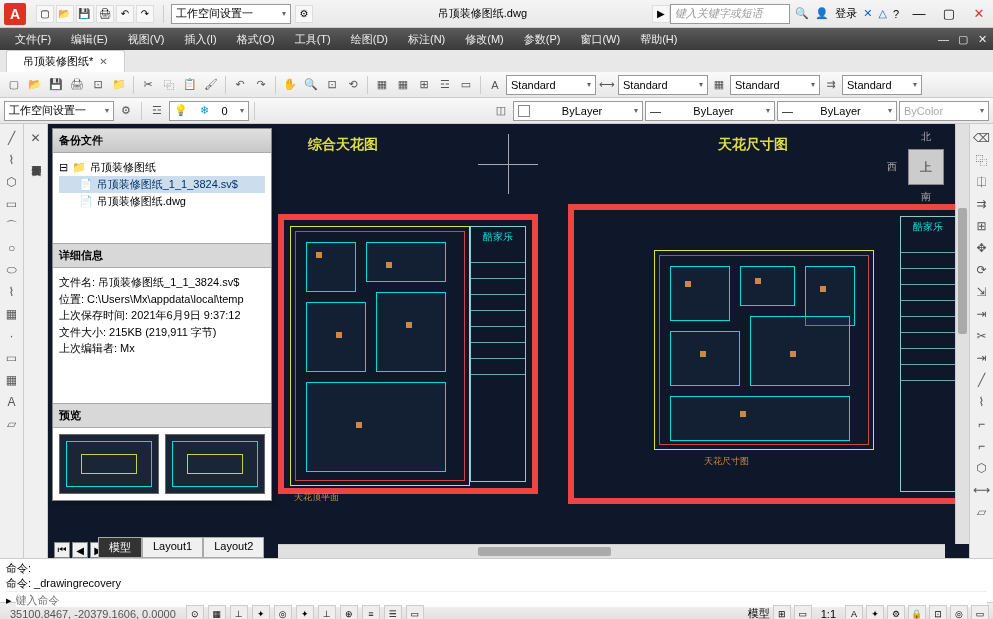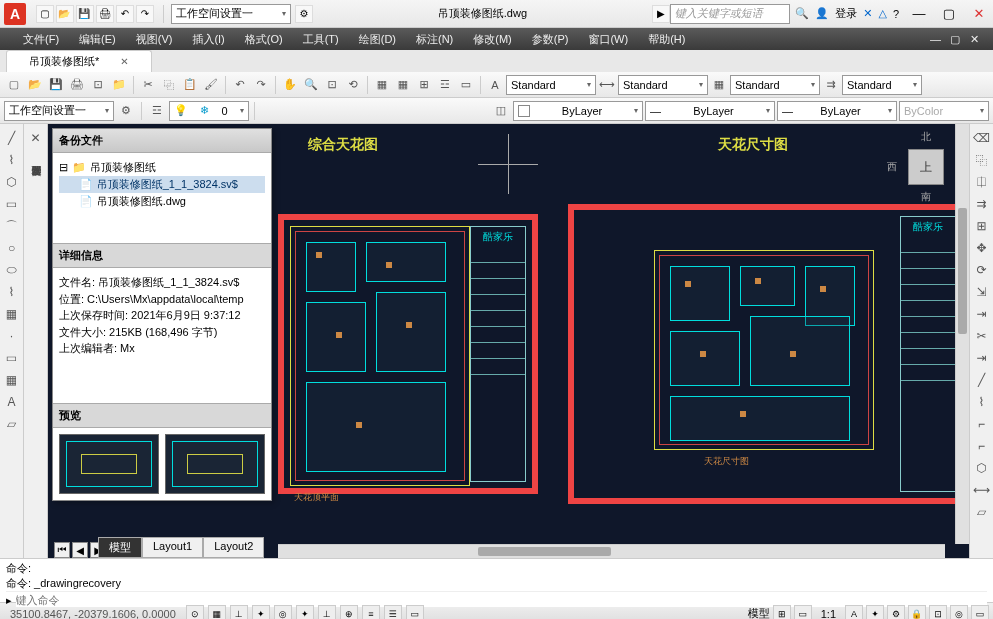--- a/index.html
+++ b/index.html
@@ -8,26 +8,26 @@
 .app-logo{width:22px;height:22px;background:#d32;margin:0 4px;border-radius:2px;display:flex;align-items:center;justify-content:center;color:#fff;font-weight:bold;font-size:14px}
 .qat{display:flex;gap:2px;padding:0 6px}
 .qat-btn{width:18px;height:18px;background:#f8f8f8;border:1px solid #ddd;cursor:pointer;display:flex;align-items:center;justify-content:center;font-size:10px}
 .ws-combo{width:120px;height:20px;border:1px solid #999;background:#fff;padding:0 4px;margin:0 4px;display:flex;align-items:center;justify-content:space-between}
 .title-center{flex:1;text-align:center;padding:0 10px}
 .search-box{width:120px;height:20px;border:1px solid #999;background:#fff;color:#999;padding:0 4px;font-style:italic;display:flex;align-items:center}
 .title-right{display:flex;align-items:center;gap:6px;padding:0 6px}
 .win-controls{display:flex;gap:2px;margin-left:auto}
 .win-btn{width:28px;height:20px;display:flex;align-items:center;justify-content:center;cursor:pointer;font-size:13px}
 .win-btn.close{color:#d33}
-.menubar{height:22px;background:linear-gradient(#5a5a5a,#3a3a3a);display:flex;padding:0 13px;align-items:center}
+.menubar{height:22px;background:linear-gradient(#5a5a5a,#3a3a3a);display:flex;padding:0 5px;align-items:center}
 .menubar span{color:#eee;padding:3px 10px;cursor:pointer;font-size:11px}
 .menu-right{margin-left:auto;display:flex}
 .menu-right span{width:20px;text-align:center;font-size:11px}
 .doctabs{height:22px;background:#e8e8e8;display:flex;align-items:flex-end;padding-left:6px}
-.doctab{background:#fff;border:1px solid #ccc;border-bottom:none;padding:3px 22px;border-radius:3px 3px 0 0;display:flex;align-items:center;gap:21px}
+.doctab{background:#fff;border:1px solid #ccc;border-bottom:none;padding:3px 16px;border-radius:3px 3px 0 0;display:flex;align-items:center;gap:6px}
 .doctab-close{cursor:pointer;font-size:10px;color:#666}
 .toolbar{height:26px;background:linear-gradient(#fafafa,#e8e8e8);border-bottom:1px solid #ccc;display:flex;align-items:center;padding:0 4px;gap:1px}
 .tb-btn{width:20px;height:20px;border:1px solid transparent;cursor:pointer;display:flex;align-items:center;justify-content:center;font-size:11px;color:#555}
 .tb-sep{width:1px;height:18px;background:#ccc;margin:0 3px}
 .tb-combo{height:20px;border:1px solid #999;background:#fff;padding:0 4px;display:flex;align-items:center;justify-content:space-between;gap:4px}
 .toolbar2{height:26px;background:linear-gradient(#fafafa,#e8e8e8);border-bottom:1px solid #ccc;display:flex;align-items:center;padding:0 4px;gap:2px}
 .main{display:flex;height:434px;background:#fff}
 .ltools{width:24px;background:#f0f0f0;border-right:1px solid #ccc;display:flex;flex-direction:column;padding-top:4px;gap:2px}
 .ltool{width:20px;height:20px;margin:0 auto;cursor:pointer;display:flex;align-items:center;justify-content:center;font-size:12px;color:#555}
 .ltools2{width:24px;background:#f0f0f0;border-right:1px solid #ccc;display:flex;flex-direction:column;padding-top:4px;gap:2px}
@@ -270,21 +270,21 @@
         <div class="tree-node tree-child">
             <span>📄</span>
             <span>吊顶装修图纸.dwg</span>
           </div>
       </div>
       <div class="panel-sect">详细信息</div>
       <div class="panel-info">
         <div>文件名: 吊顶装修图纸_1_1_3824.sv$</div>
         <div>位置: C:\Users\Mx\appdata\local\temp</div>
         <div>上次保存时间: 2021年6月9日  9:37:12</div>
-        <div>文件大小: 215KB (168,496 字节)</div>
+        <div>文件大小: 215KB (219,911 字节)</div>
         <div>上次编辑者: Mx</div>
         <div style="height:40px"></div>
       </div>
       <div class="panel-sect">预览</div>
       <div class="panel-preview">
         <div class="pv-thumb">
             <div class="pv-inner">
               <div class="pv-rect"></div>
             </div>
           </div>

